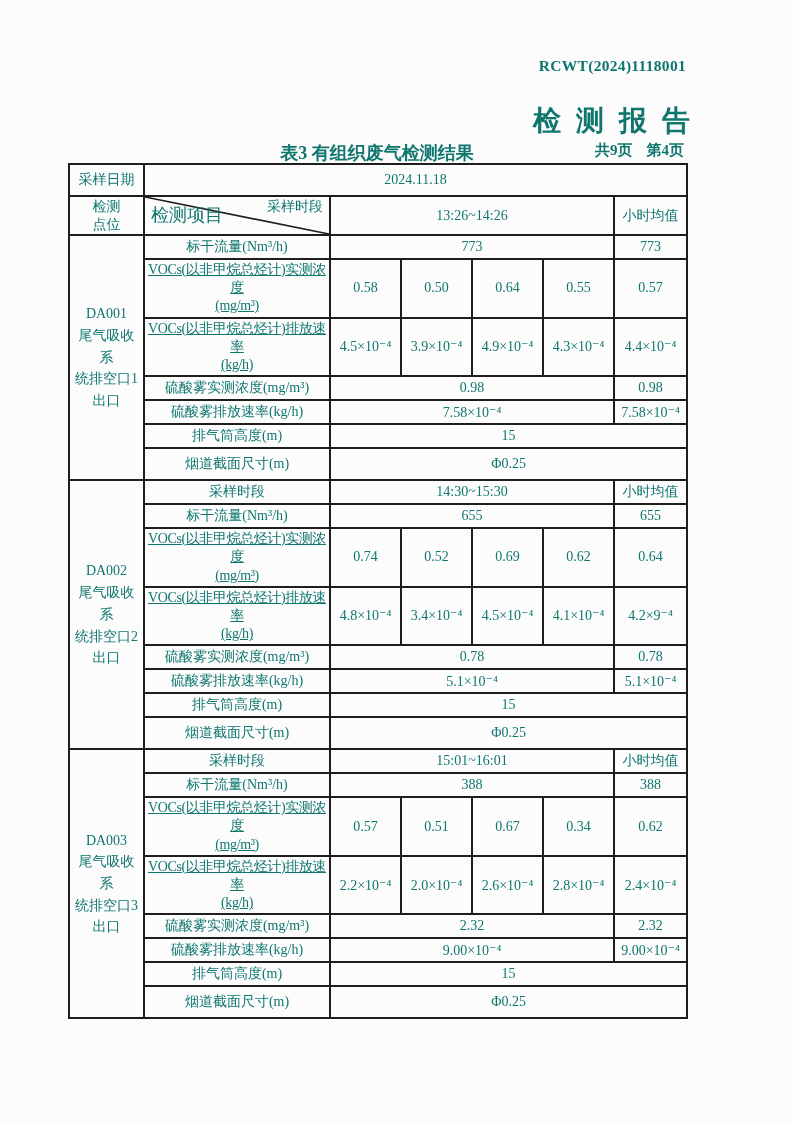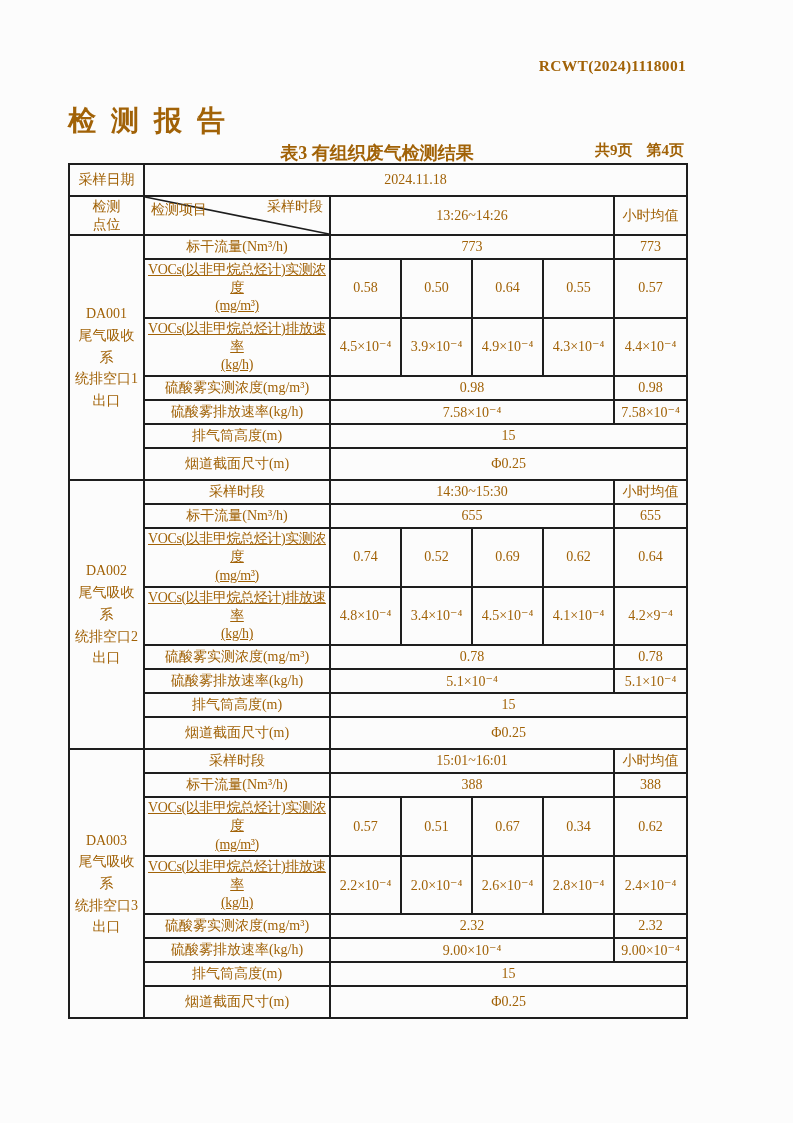--- a/index.html
+++ b/index.html
@@ -2,37 +2,37 @@
 <html><head>
 <meta charset="utf-8">
 <style>
   * { margin:0; padding:0; box-sizing:border-box; }
   html,body { background:#e8e8e8; }
   .page {
     position:relative;
     width:793px; height:1123px;
     margin:0 auto;
     background:#fcfcfc;
-    color:#a16207;
+    color:#0f766e;
     font-family:"Liberation Serif","DejaVu Serif",serif;
     overflow:hidden;
   }
   .report-no {
     position:absolute; top:57px; left:68px; width:618px;
     text-align:right;
     font-size:15.5px; font-weight:600; letter-spacing:0.3px;
   }
   .company {
     position:absolute; top:80px; left:68px; width:618px;
     text-align:center;
     font-size:17.5px; font-weight:700; letter-spacing:1px;
   }
   .doc-title {
-    position:absolute; top:102px; left:68px; width:618px;
-    text-align:left;
+    position:absolute; top:102px; left:76px; width:618px;
+    text-align:right;
     font-size:28px; font-weight:700; letter-spacing:4px;
   }
   .caption-row {
     position:absolute; top:141px; left:68px; width:618px; height:20px;
   }
   .table-caption {
     position:absolute; left:0; width:100%;
     text-align:center;
     font-size:18px; font-weight:700;
   }
@@ -72,22 +72,22 @@
   .diag-cell svg {
     position:absolute; top:0; left:0;
     width:100%; height:100%; display:block;
   }
   .diag-cell svg line { stroke:#1e1e1e; stroke-width:1.6; vector-effect:non-scaling-stroke; }
   .diag-top {
     position:absolute; top:1px; right:6px;
     font-size:14px;
   }
   .diag-bottom {
-    position:absolute; bottom:15px; left:6px;
-    font-size:14px;
+    position:absolute; bottom:7px; left:6px;
+    font-size:18px;
   }
 </style>
 </head>
 <body>
 
 <div class="page">
 
   <div class="report-no">RCWT(2024)1118001</div>
   <div class="doc-title">检 测 报 告</div>
 

